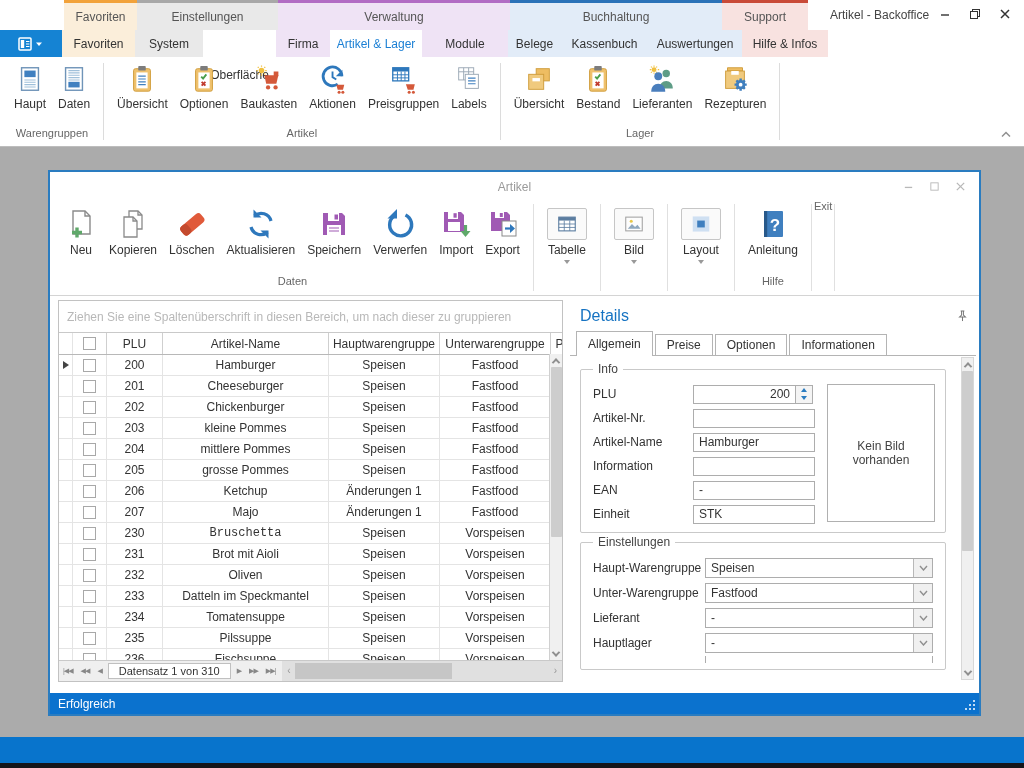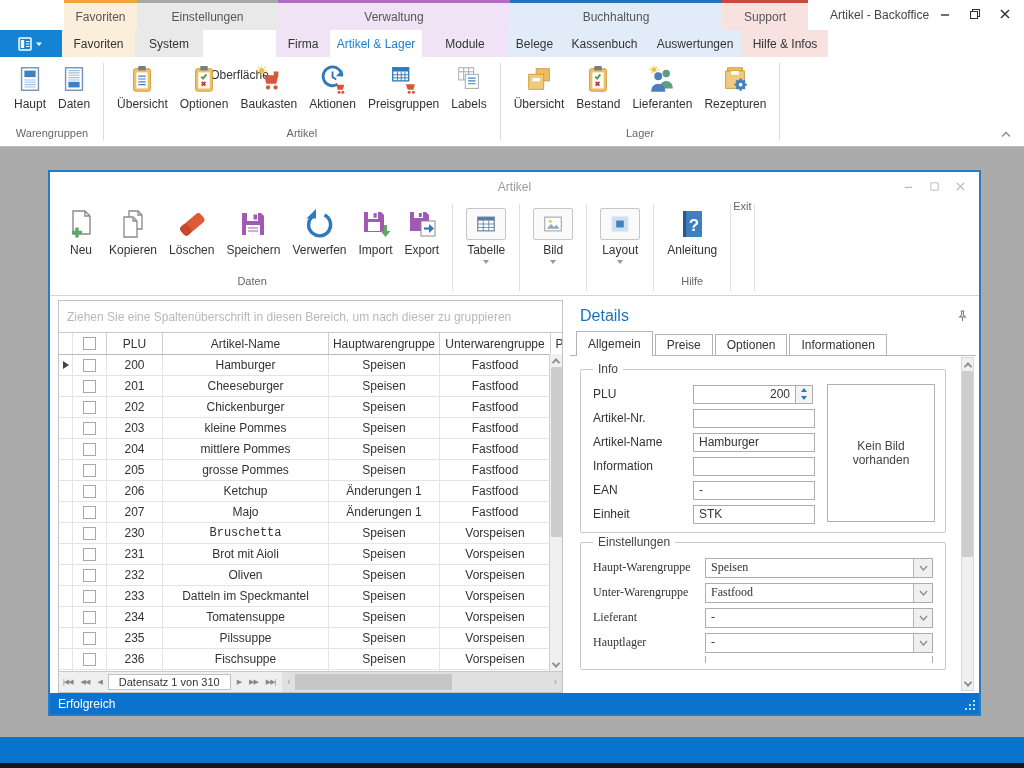--- a/index.html
+++ b/index.html
@@ -87,30 +87,30 @@
   .frows{margin-right:118px;}
   .frow{display:flex;align-items:center;height:24px;}
   .flabel{width:100px;flex:none;color:#333;white-space:nowrap;}
   .inp{box-sizing:border-box;height:19px;border:1px solid #adadad;background:#fff;display:flex;align-items:center;padding:0 5px;width:122px;overflow:hidden;white-space:nowrap;}
   .inp.num{width:103px;justify-content:flex-end;}
   .spin{width:17px;height:19px;box-sizing:border-box;border:1px solid #adadad;border-left:none;display:flex;flex-direction:column;background:#f4f4f4;}
   .spin .sb{flex:1;display:flex;align-items:center;justify-content:center;}
   .tri-u{width:0;height:0;border-left:3px solid transparent;border-right:3px solid transparent;border-bottom:4px solid #2a7cc0;}
   .tri-d{width:0;height:0;border-left:3px solid transparent;border-right:3px solid transparent;border-top:4px solid #2a7cc0;}
   .imgbox{position:absolute;right:10px;top:14px;bottom:10px;width:106px;border:1px solid #b0b0b0;display:flex;align-items:center;justify-content:center;color:#444;text-align:center;font-size:12px;}
-  .srow{display:flex;align-items:center;height:25px;font-family:Liberation Serif, serif;}
+  .srow{display:flex;align-items:center;height:25px;}
   .srow.partial{height:7px;overflow:hidden;margin-top:1px;}
   .slabel{width:112px;flex:none;white-space:nowrap;}
   .combo{flex:1;display:flex;height:20px;box-sizing:border-box;border:1px solid #adadad;background:#fff;}
   .combo .val{flex:1;display:flex;align-items:center;padding:0 5px;overflow:hidden;white-space:nowrap;}
   .combo .ddb{width:18px;flex:none;background:#f0f0f0;border-left:1px solid #b8b8b8;display:flex;align-items:center;justify-content:center;}
   .dvscroll{position:absolute;right:2px;top:57px;bottom:2px;width:13px;background:#f0f0f0;border:1px solid #d8d8d8;box-sizing:border-box;display:flex;flex-direction:column;align-items:center;}
 
   
-  .wstatus{height:21px;flex:none;background:#0b72ce;color:#fff;display:flex;align-items:center;padding-left:8px;position:relative;}
+  .wstatus{height:21px;flex:none;background:#0b72ce;color:#fff;display:flex;align-items:center;padding-left:8px;position:relative;margin-top:11px;}
   .grip{position:absolute;right:4px;bottom:4px;width:2px;height:2px;background:#bfdcf5;
         box-shadow:0 -4px #bfdcf5,0 -8px #bfdcf5,-4px 0 #bfdcf5,-4px -4px #bfdcf5,-8px 0 #bfdcf5;}
   .band{position:absolute;top:737px;left:0;width:100%;height:26px;background:#0874cc;}
   .task{position:absolute;top:763px;left:0;width:100%;height:5px;background:#15151a;}
 
   .chv{display:inline-block;width:6px;height:6px;border-left:2px solid #8f8f8f;border-top:2px solid #8f8f8f;box-sizing:border-box;}
   .chv.up{transform:rotate(45deg) translate(1px,1px);}
   .chv.down{transform:rotate(225deg) translate(1px,1px);}
 </style>
 </head>
@@ -395,20 +395,31 @@
                       <rect x="3" y="11" width="26" height="11" rx="3.5" fill="#e05a3a"></rect>
                       <rect x="3" y="11" width="9" height="11" rx="3.5" fill="#c44a2e"></rect>
                     </g>
                   </svg>
                 </span>
                 <span class="lbl">Löschen</span>
               </div>
               <div class="tbtn">
                 <span class="ico">
                   <svg viewBox="0 0 32 32">
+                    <path d="M26 13a10 10 0 0 0-16.5-5" fill="none" stroke="#2e78bc" stroke-width="3.2"></path>
+                    <path d="M8.5 1.5v8h8z" fill="#2e78bc"></path>
+                    <path d="M6 19a10 10 0 0 0 16.5 5" fill="none" stroke="#2e78bc" stroke-width="3.2"></path>
+                    <path d="M23.5 30.5v-8h-8z" fill="#2e78bc"></path>
+                  </svg>
+                </span>
+                <span class="lbl">Aktualisieren</span>
+              </div>
+              <div class="tbtn">
+                <span class="ico">
+                  <svg viewBox="0 0 32 32">
                     <path d="M5 5h19l3 3v19H5z" fill="#a05ab4"></path>
                     <rect x="10" y="5" width="11" height="8" fill="#fff"></rect>
                     <rect x="16.5" y="6.5" width="3.5" height="5" fill="#a05ab4"></rect>
                     <rect x="9" y="17" width="14" height="10" fill="#fff"></rect>
                     <path d="M11 20h10M11 23h10" stroke="#a05ab4" stroke-width="1.2"></path>
                   </svg>
                 </span>
                 <span class="lbl">Speichern</span>
               </div>
               <div class="tbtn">

